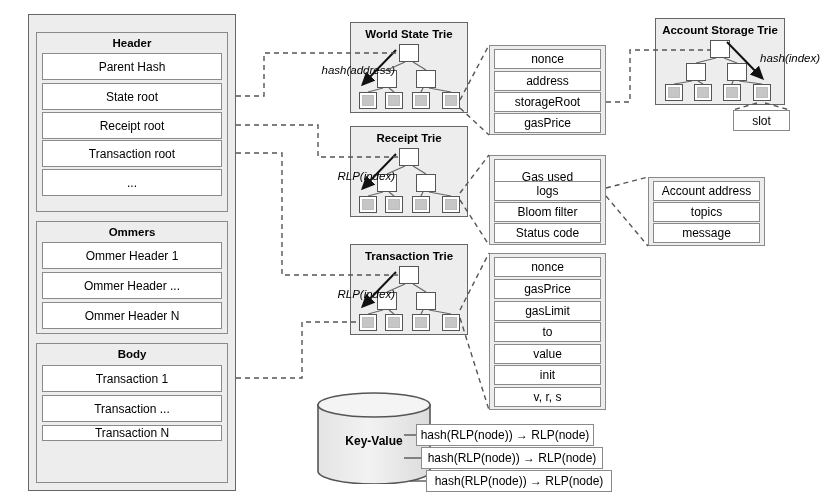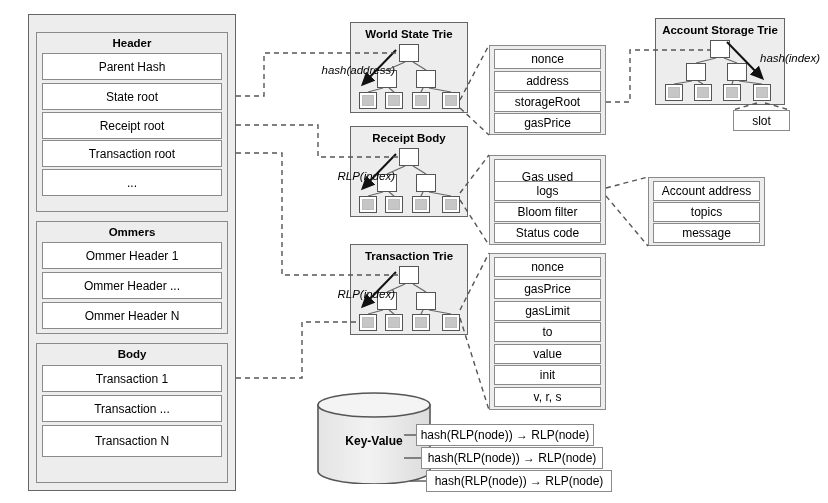--- a/index.html
+++ b/index.html
@@ -61,21 +61,21 @@
   </div>
   <div class="abs field" style="left:42px;top:242px;width:180px;height:27px;">Ommer Header 1</div>
   <div class="abs field" style="left:42px;top:272px;width:180px;height:27px;">Ommer Header ...</div>
   <div class="abs field" style="left:42px;top:302px;width:180px;height:27px;">Ommer Header N</div>
 
   <div class="abs panel" style="left:36px;top:343px;width:192px;height:140px;border-color:#8a8a8a;">
     <div class="panel-title" style="top:3px;">Body</div>
   </div>
   <div class="abs field" style="left:42px;top:365px;width:180px;height:27px;">Transaction 1</div>
   <div class="abs field" style="left:42px;top:395px;width:180px;height:27px;">Transaction ...</div>
-  <div class="abs field" style="left:42px;top:425px;width:180px;height:32px;">Transaction N</div>
+  <div class="abs field" style="left:42px;top:425px;width:180px;height:16px;">Transaction N</div>
 
   <div class="abs panel" style="left:350px;top:22px;width:118px;height:91px;">
     <div class="panel-title" style="top:4px;">World State Trie</div>
   </div>
   <div class="node branch" style="left:399px;top:44px;"></div>
   <div class="node branch" style="left:377px;top:70px;"></div>
   <div class="node branch" style="left:416px;top:70px;"></div>
   <div class="node leaf" style="left:359px;top:92px;"></div>
   <div class="node leaf" style="left:385px;top:92px;"></div>
   <div class="node leaf" style="left:412px;top:92px;"></div>
@@ -96,21 +96,21 @@
   <div class="node branch" style="left:727px;top:63px;"></div>
   <div class="node leaf" style="left:665px;top:84px;"></div>
   <div class="node leaf" style="left:694px;top:84px;"></div>
   <div class="node leaf" style="left:723px;top:84px;"></div>
   <div class="node leaf" style="left:753px;top:84px;"></div>
   <div class="abs italic" style="left:760px;top:52px;width:68px;text-align:left;">hash(index)</div>
 
   <div class="abs field small" style="left:733px;top:110px;width:57px;height:21px;">slot</div>
 
   <div class="abs panel" style="left:350px;top:126px;width:118px;height:91px;">
-    <div class="panel-title" style="top:4px;">Receipt Body</div>
+    <div class="panel-title" style="top:4px;">Receipt Trie</div>
   </div>
   <div class="node branch" style="left:399px;top:148px;"></div>
   <div class="node branch" style="left:377px;top:174px;"></div>
   <div class="node branch" style="left:416px;top:174px;"></div>
   <div class="node leaf" style="left:359px;top:196px;"></div>
   <div class="node leaf" style="left:385px;top:196px;"></div>
   <div class="node leaf" style="left:412px;top:196px;"></div>
   <div class="node leaf" style="left:442px;top:196px;"></div>
   <div class="abs italic" style="left:300px;top:170px;width:95px;text-align:right;">RLP(index)</div>
 

